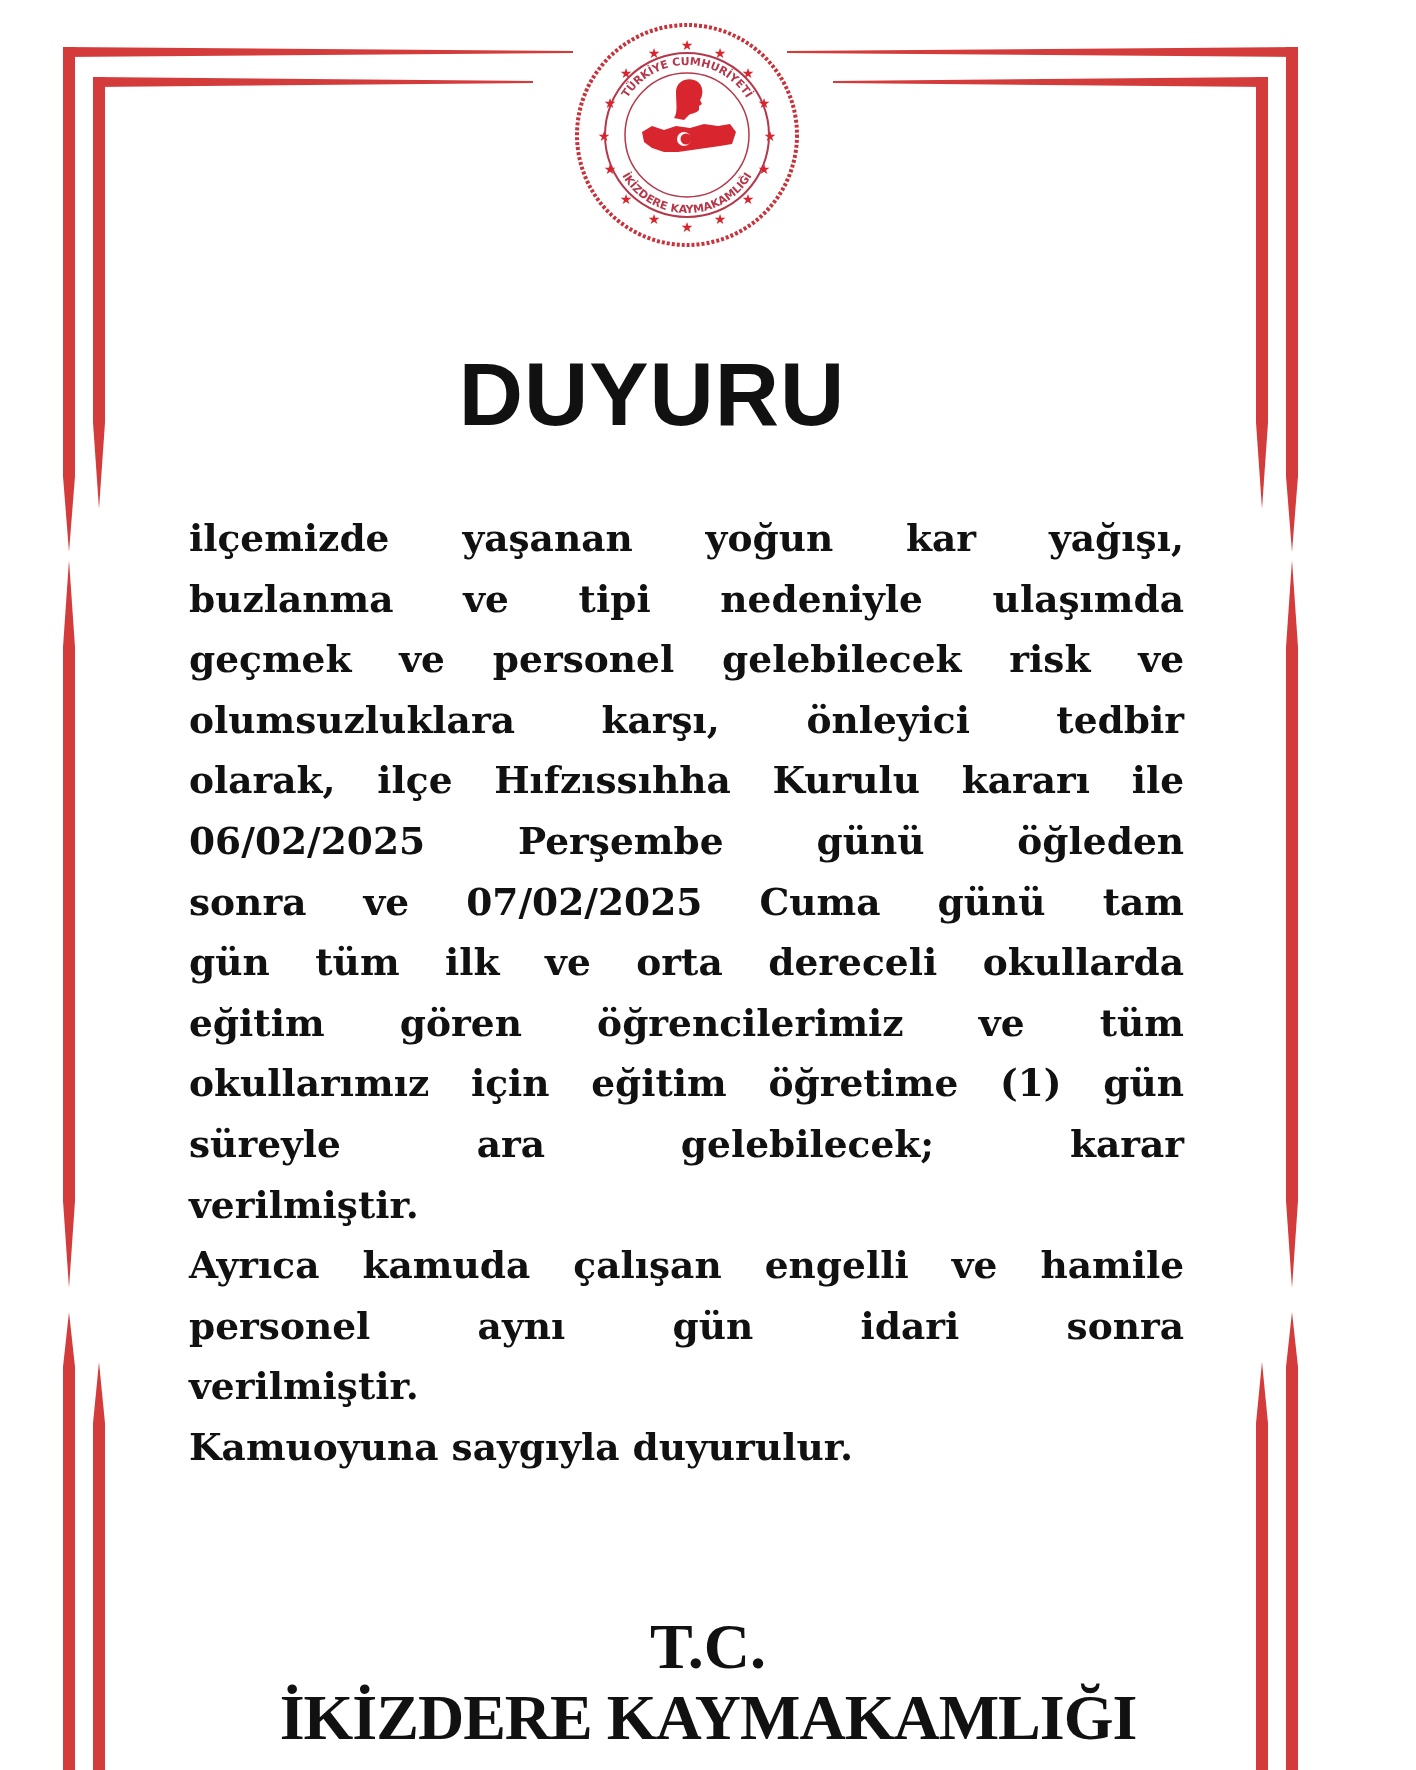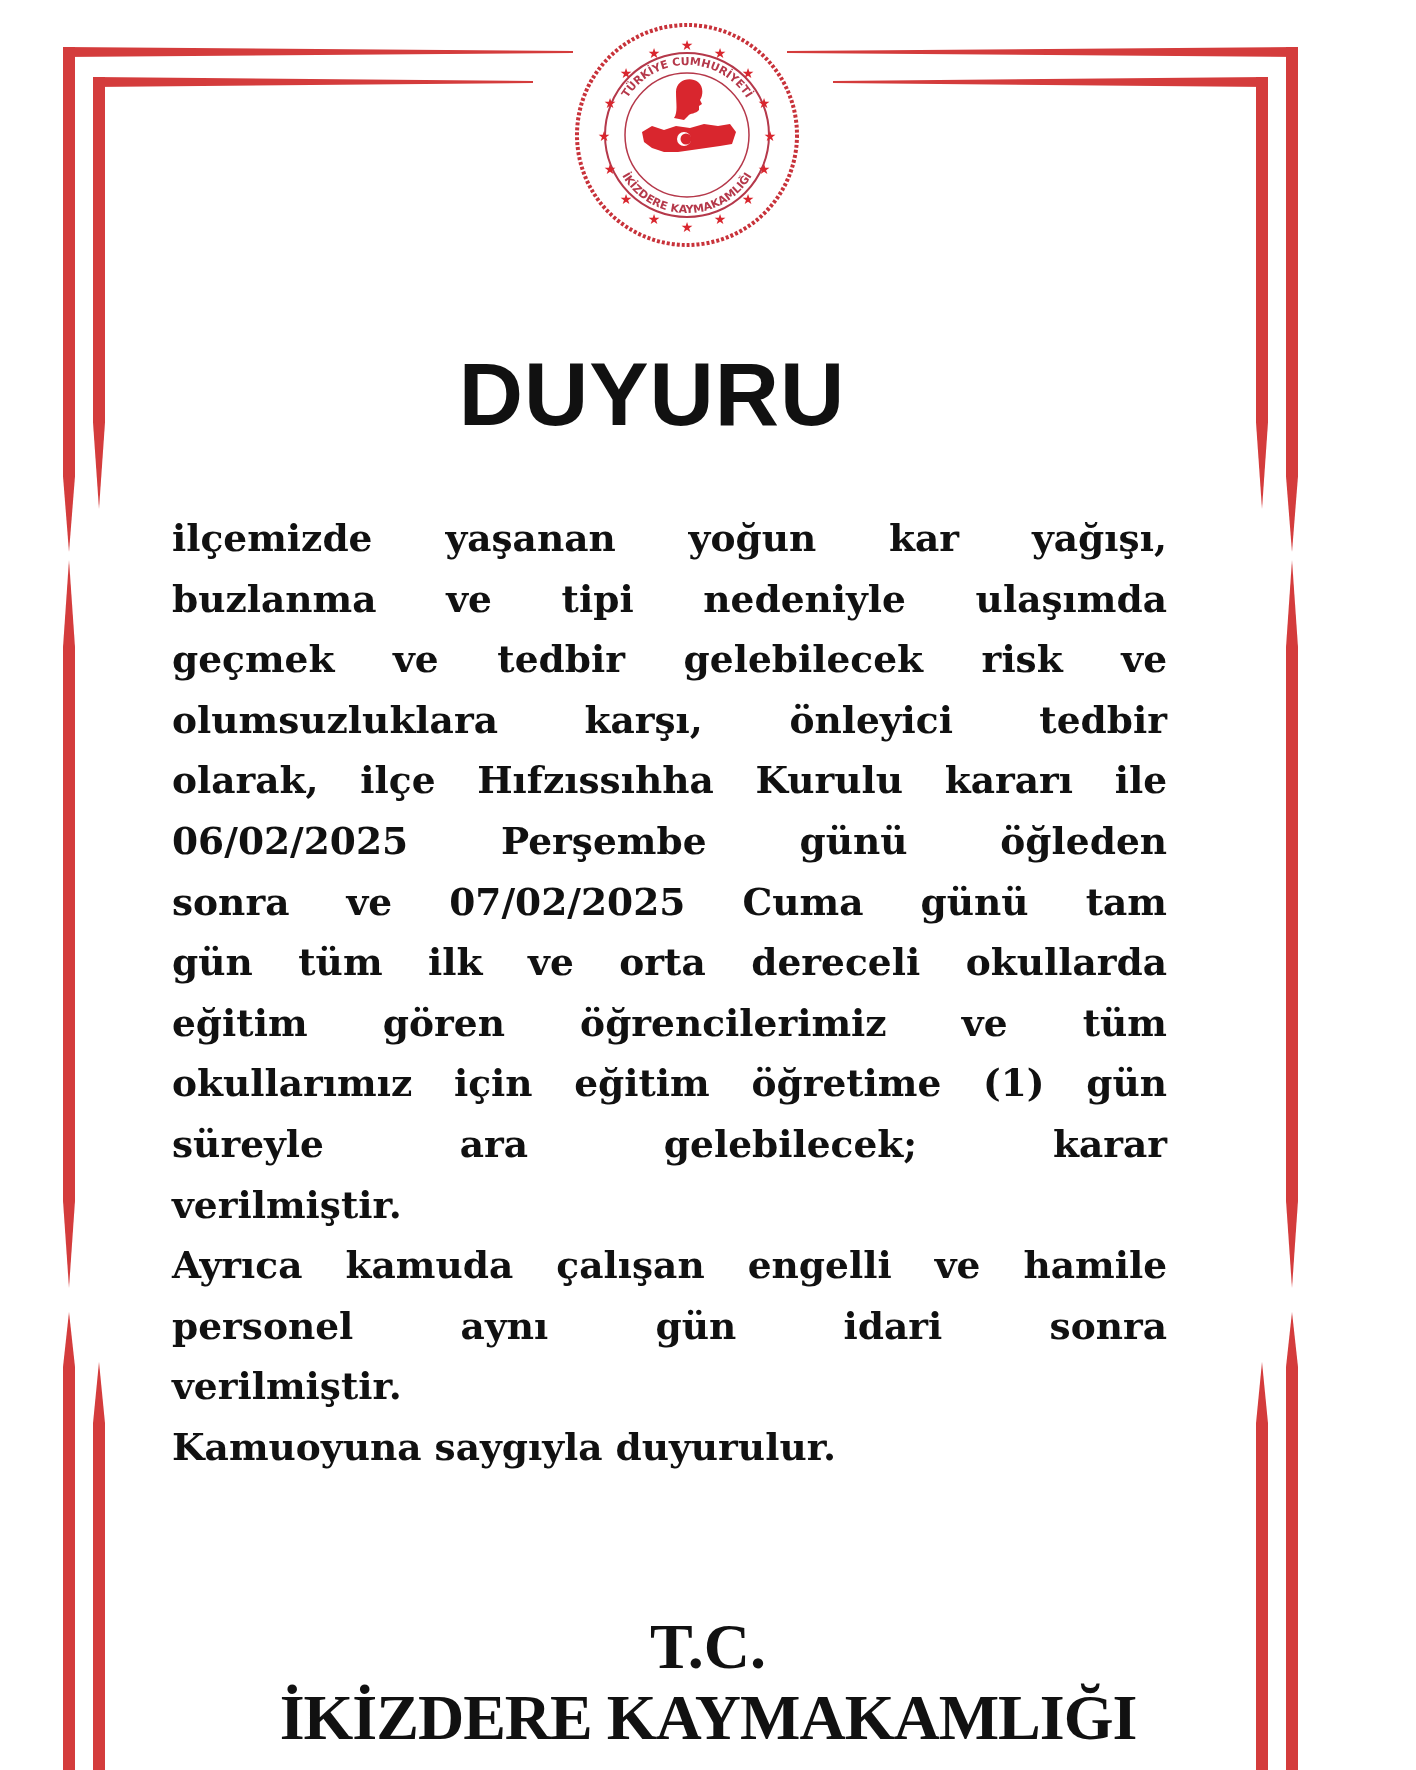--- a/index.html
+++ b/index.html
@@ -1,21 +1,21 @@
 <!DOCTYPE html>
 <html><head>
 <meta charset="utf-8">
 <style>
   html, body { margin:0; padding:0; background:#ffffff; }
   body { width:1416px; height:1770px; position:relative; overflow:hidden; font-family:"DejaVu Serif", serif; }
   .frame-line { position:absolute; background:#d43c3c; }
   .seal { position:absolute; left:572px; top:20px; width:230px; height:230px; }
   .title { position:absolute; left:0; width:1304px; top:344px; text-align:center;
            font-family:"Liberation Sans", sans-serif; font-weight:700; font-size:89px; line-height:100px; color:#111; letter-spacing:1px; }
-  .body-text { position:absolute; left:172px; width:995px; top:508px; }
+  .body-text { position:absolute; left:189px; width:995px; top:508px; }
   .line { display:block; font-weight:700; font-size:37.5px; line-height:60.6px; color:#111; white-space:nowrap;
           text-align:justify; text-align-last:justify; height:60.6px; }
   .line.last { text-align-last:left; }
   .sig-tc { position:absolute; left:0; width:1416px; top:1588px; text-align:center;
             font-family:"Liberation Serif", serif; font-weight:700; font-size:64px; line-height:70px; color:#111;margin-top:24px; }
   .sig-org { position:absolute; left:0; width:1416px; top:1682px; text-align:center;
              font-family:"Liberation Serif", serif; font-weight:700; font-size:64px; line-height:72px; color:#111; letter-spacing:-1px; }
 </style>
 </head>
 <body>
@@ -83,21 +83,21 @@
     <circle cx="112" cy="119" r="7" fill="#fff"></circle>
     <circle cx="114" cy="119" r="5.5" fill="#d9262e"></circle>
   </svg>
 </div>
 
 <div class="title">DUYURU</div>
 
 <div class="body-text">
   <span class="line">ilçemizde yaşanan yoğun kar yağışı,</span>
   <span class="line">buzlanma ve tipi nedeniyle ulaşımda</span>
-  <span class="line">geçmek ve tedbir gelebilecek risk ve</span>
+  <span class="line">geçmek ve personel gelebilecek risk ve</span>
   <span class="line">olumsuzluklara karşı, önleyici tedbir</span>
   <span class="line">olarak, ilçe Hıfzıssıhha Kurulu kararı ile</span>
   <span class="line">06/02/2025  Perşembe günü öğleden</span>
   <span class="line">sonra ve 07/02/2025 Cuma günü tam</span>
   <span class="line">gün tüm ilk ve orta dereceli okullarda</span>
   <span class="line">eğitim gören öğrencilerimiz ve tüm</span>
   <span class="line">okullarımız için eğitim öğretime (1) gün</span>
   <span class="line">süreyle ara gelebilecek; karar</span>
   <span class="line last">verilmiştir.</span>
   <span class="line">Ayrıca kamuda çalışan engelli ve hamile</span>

